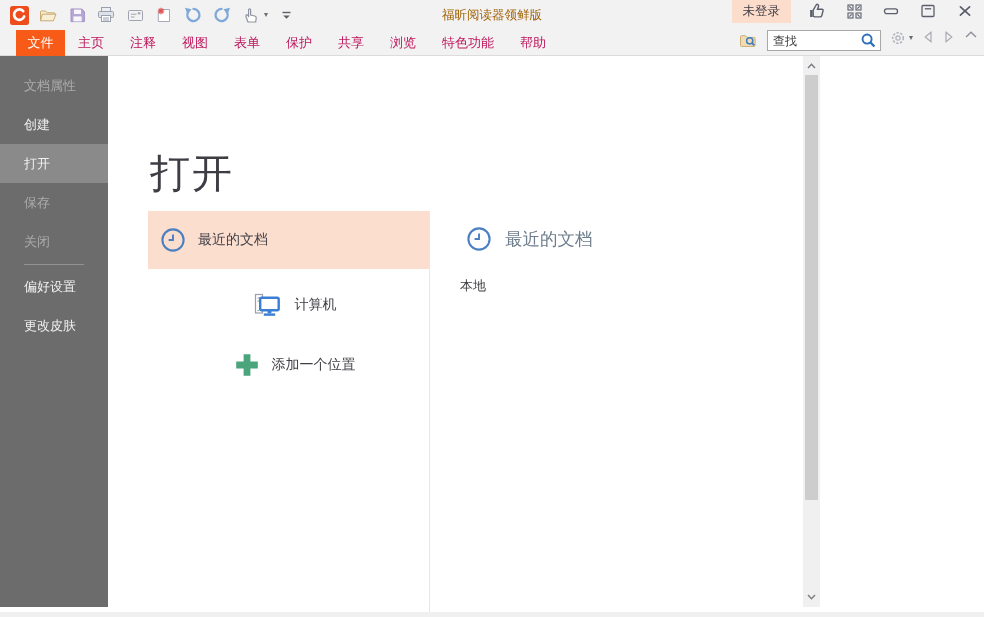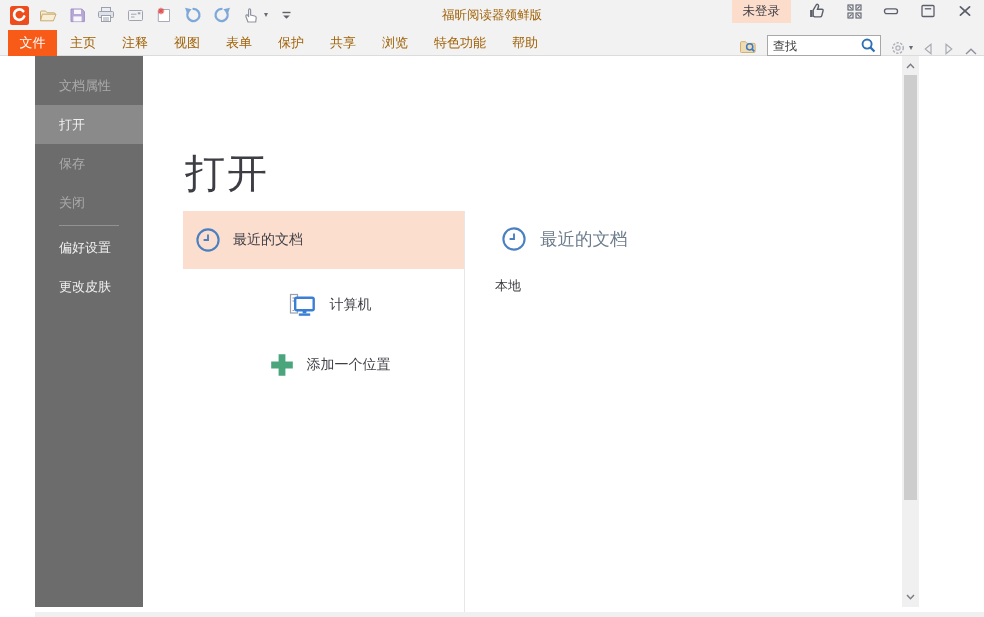--- a/index.html
+++ b/index.html
@@ -20,33 +20,33 @@
   .win-title { position:absolute; left:50%; top:0; transform:translateX(-50%); line-height:30px;
                font-size:12.5px; color:#a16207; white-space:nowrap; }
   .title-right { position:absolute; right:8px; top:0; height:30px; display:flex; align-items:flex-start; gap:15px; }
   .login-btn { background:#fcdcca; border:none; padding:4px 11px; font-size:12.5px; color:#3c3c46;
                font-family:inherit; line-height:1.2; }
   .winctl { width:22px; height:22px; display:flex; align-items:center; justify-content:center; }
 
   
   .tabrow { position:absolute; left:0; top:30px; width:984px; height:26px; background:#f2f2f3;
             border-bottom:1px solid #dcdcdc; font-size:13px; }
-  .tabs { position:absolute; left:8px; top:0; height:26px; display:flex; align-items:flex-end; }
-  .tab { line-height:26px; padding:0 13px; color:#a16207; white-space:nowrap; }
+  .tabs { position:absolute; left:16px; top:0; height:26px; display:flex; align-items:flex-end; }
+  .tab { line-height:26px; padding:0 13px; color:#be185d; white-space:nowrap; }
   .tab.active { background:#f85a17; color:#fff; padding:0 11.5px; }
-  .ribbon-right { position:absolute; right:6px; top:0; height:26px; display:flex; align-items:flex-end; gap:9px; }
+  .ribbon-right { position:absolute; right:6px; top:0; height:26px; display:flex; align-items:flex-start; gap:9px; }
   .search-box { display:flex; align-items:center; width:114px; height:21px; background:#fff;
                 border:1px solid #a8a8a8; padding:0 3px 0 5px; }
   .search-box input { border:none; outline:none; flex:1; min-width:0; font-size:12px;
                       font-family:inherit; color:#333; background:transparent; }
   .search-box input::placeholder { color:#3a3a3a; opacity:1; }
   .gear-wrap { display:flex; align-items:center; gap:3px; }
 
   
-  .backstage { position:absolute; left:0; top:56px; width:884px; height:556px; background:#fff;margin-left:35px; }
+  .backstage { position:absolute; left:0; top:56px; width:820px; height:556px; background:#fff; }
 
   .sidebar { position:absolute; left:0; top:0; width:108px; height:551px; background:#6c6c6c; }
   .side-list { list-style:none; margin-top:10px; font-size:13px; }
   .side-item { height:39px; line-height:39px; padding-left:24px; color:#f0f0f0; white-space:nowrap; }
   .side-item.disabled { color:rgba(255,255,255,0.42); }
   .side-item.selected { background:#8a8a8a; }
   .side-divider { height:1px; background:#929292; margin:3px 24px 2px 24px; }
 
   .page-title { position:absolute; left:150px; top:90px; font-size:40px; font-weight:400;
                 color:#3d3d44; letter-spacing:2px; }
@@ -251,20 +251,21 @@
         </svg>
     </span>
   </div>
 </div>
 
 <div class="backstage">
 
   <div class="sidebar">
     <ul class="side-list">
       <li class="side-item disabled">文档属性</li>
+      <li class="side-item">创建</li>
       <li class="side-item selected">打开</li>
       <li class="side-item disabled">保存</li>
       <li class="side-item disabled">关闭</li>
       <div class="side-divider"></div>
       <li class="side-item">偏好设置</li>
       <li class="side-item">更改皮肤</li>
     </ul>
   </div>
 
   <h1 class="page-title">打开</h1>

